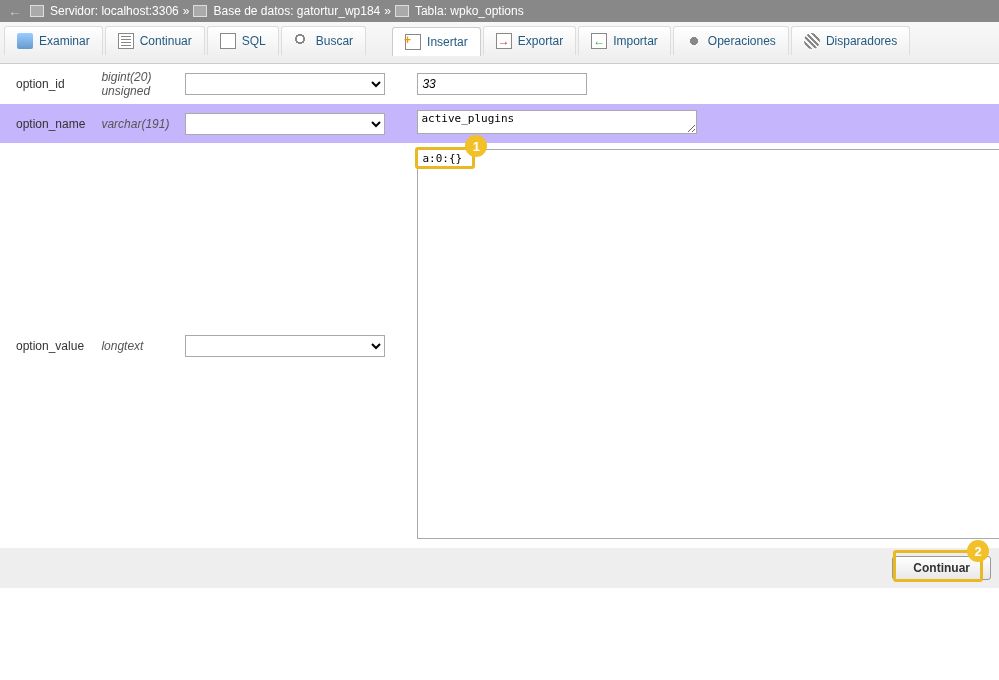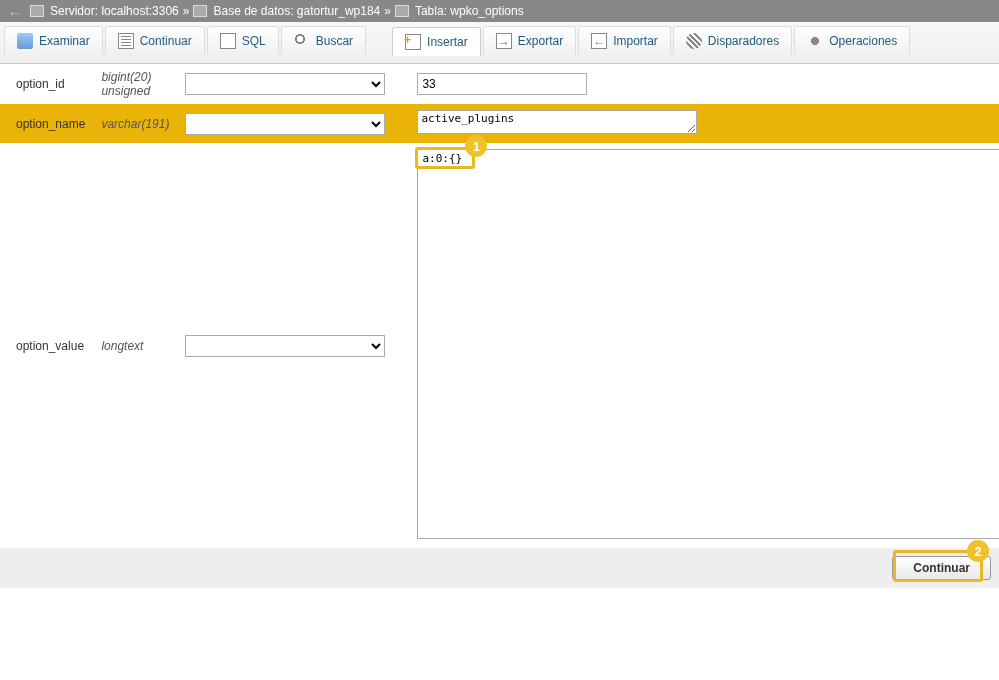--- a/index.html
+++ b/index.html
@@ -22,25 +22,25 @@
 .ic-export { background: #fff; border: 1px solid #888; position: relative; }
 .ic-export::after { content: "→"; position: absolute; inset: 0; color: #c33; text-align: center; line-height: 14px; font-size: 12px; }
 .ic-import { background: #fff; border: 1px solid #888; position: relative; }
 .ic-import::after { content: "←"; position: absolute; inset: 0; color: #3a3; text-align: center; line-height: 14px; font-size: 12px; }
 .ic-ops { background: radial-gradient(circle, #888 4px, transparent 4px); }
 .ic-trig { background: repeating-linear-gradient(45deg,#888 0 2px,transparent 2px 4px); border-radius: 50%; }
 table.form { width: 100%; border-collapse: collapse; }
 table.form th { text-align: left; padding: 4px 8px; color: #235a81; font-weight: bold; border-bottom: 1px solid #ddd; background: #fff; font-size: 12px; }
 table.form td { padding: 6px 8px; vertical-align: middle; }
 table.form tr.odd td { background: #fff; }
-table.form tr.even td { background: #eab308; }
+table.form tr.even td { background: #c4b5fd; }
 .col-name { color: #333; padding-left: 16px !important; }
 .col-type { color: #555; font-style: italic; }
 select.func { width: 200px; height: 22px; background: #fff; border: 1px solid #aaa; }
-input.val-text { width: 170px; height: 22px; padding: 2px 4px; border: 1px solid #aaa; font-family: Arial; font-size: 12px; }
+input.val-text { width: 170px; height: 22px; padding: 2px 4px; border: 1px solid #aaa; font-family: Arial; font-size: 12px; font-style: italic; }
 textarea.val-area-sm { width: 280px; height: 24px; border: 1px solid #aaa; font-family: monospace; font-size: 11px; padding: 1px 3px; resize: both; }
 textarea.val-area-lg { width: 606px; height: 390px; border: 1px solid #aaa; font-family: monospace; font-size: 11px; padding: 2px 4px; resize: both; }
 .highlight-box { position: absolute; border: 3px solid #e8b923; border-radius: 3px; pointer-events: none; }
 .badge { position: absolute; width: 22px; height: 22px; background: #f2c029; border-radius: 50%; color: #fff; font-weight: bold; display: flex; align-items: center; justify-content: center; font-size: 13px; }
 .submit-row { background: #eee; padding: 8px; text-align: right; }
 .btn-continue { background: linear-gradient(#fff,#e8e8e8); border: 1px solid #999; border-radius: 3px; padding: 4px 20px; font-size: 12px; cursor: pointer; font-weight: bold; color: #333; }
 .rel-wrap { position: relative; }
 </style>
 </head>
 <body>
@@ -80,26 +80,26 @@
     </div>
   <div class="tab">
       <span class="tab-icon ic-export"></span>
       <span>Exportar</span>
     </div>
   <div class="tab">
       <span class="tab-icon ic-import"></span>
       <span>Importar</span>
     </div>
   <div class="tab">
+      <span class="tab-icon ic-ops"></span>
+      <span>Operaciones</span>
+    </div>
+  <div class="tab">
       <span class="tab-icon ic-trig"></span>
       <span>Disparadores</span>
-    </div>
-  <div class="tab">
-      <span class="tab-icon ic-ops"></span>
-      <span>Operaciones</span>
     </div>
 </div>
 
 <table class="form">
   <tbody>
 
   <tr class="odd">
     <td class="col-name">option_id</td>
     <td class="col-type">bigint(20) unsigned</td>
     <td><select class="func"></select></td>

